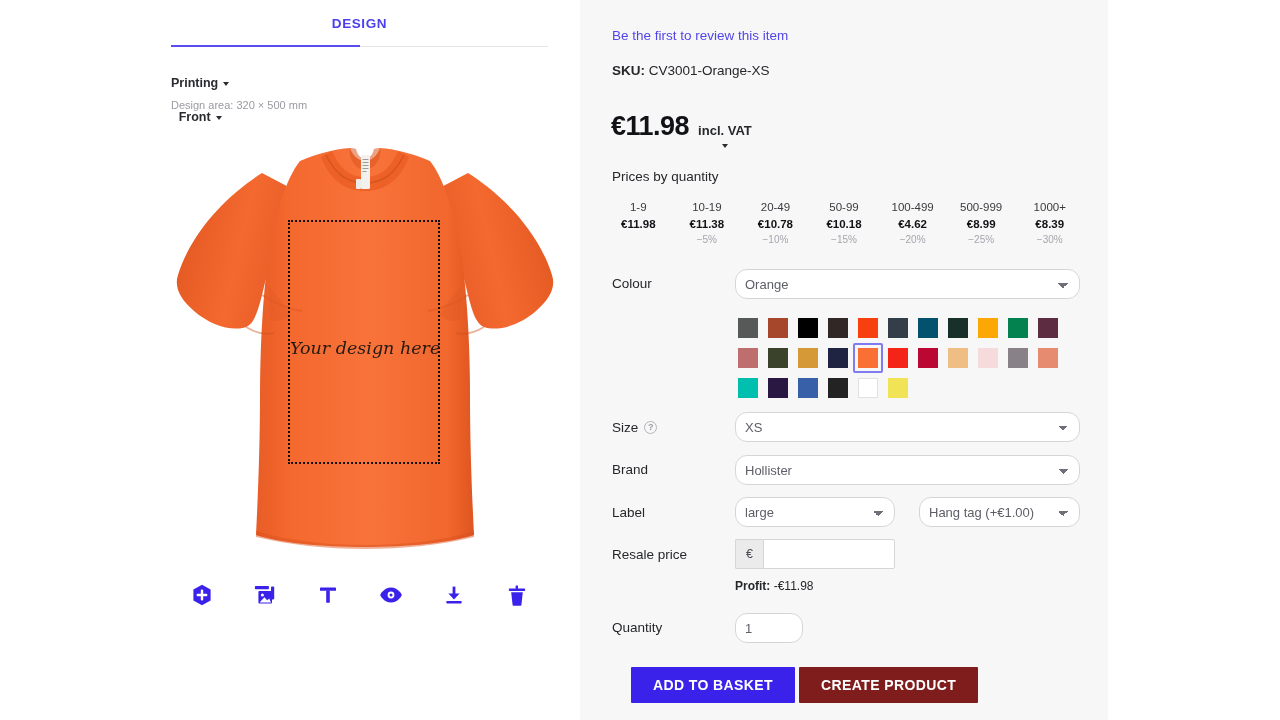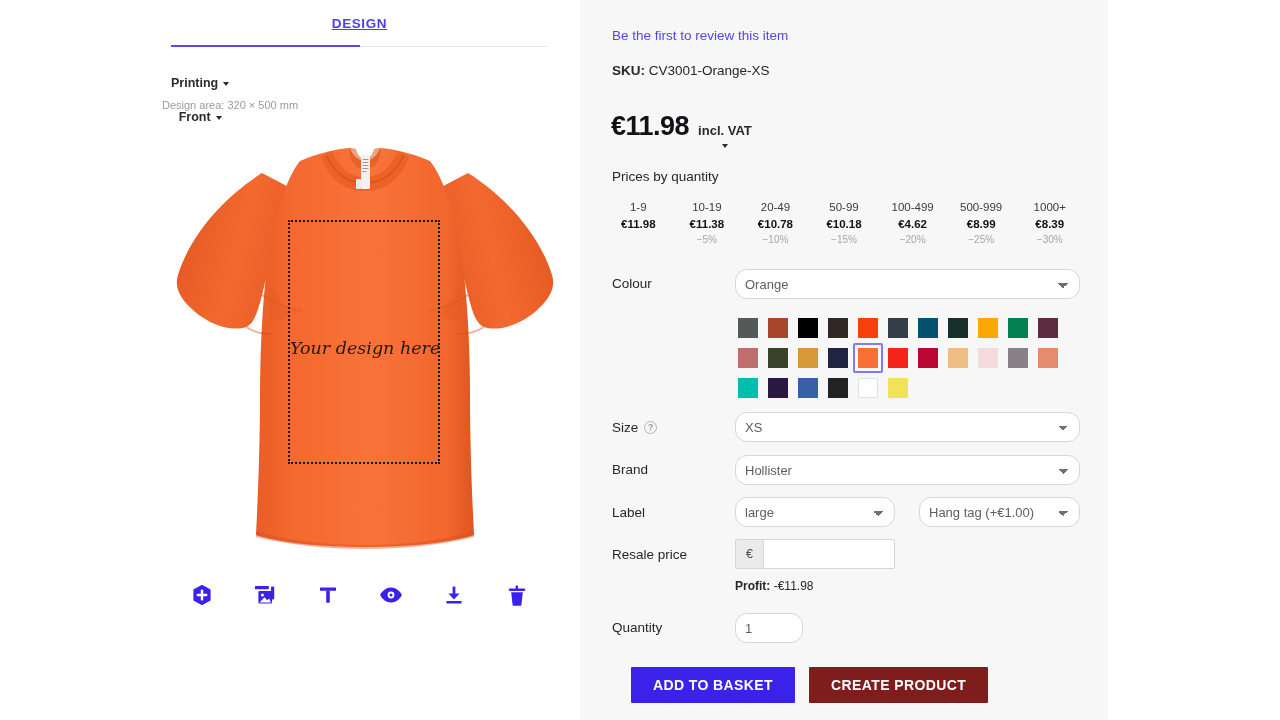--- a/index.html
+++ b/index.html
@@ -28,21 +28,20 @@
   .tab {
     flex: 1 1 0;
     display: flex; align-items: center; justify-content: center;
     font-size: 13.5px; font-weight: 700; letter-spacing: .6px;
     color: #1f2024;
     cursor: pointer;
     height: 47px;
     background: transparent;
     border: none;
     font-family: inherit;
-    text-decoration: underline;
   }
   .tab.active { color: #4b3ff0; }
   #tab-underline {
     position: absolute; left: 171px; top: 45px;
     width: 189px; height: 2px; background: #5a4bf2;
   }
 
   #sub-controls {
     position: absolute; left: 171px; top: 76px;
     display: flex; align-items: center; gap: 20px; flex-direction: column;
@@ -53,21 +52,21 @@
   }
   .caret {
     width: 0; height: 0;
     border-left: 3.5px solid transparent;
     border-right: 3.5px solid transparent;
     border-top: 4.5px solid #2a2b30;
     display: inline-block;
     margin-top: 2px;
   }
   #design-area-note {
-    position: absolute; left: 162px; top: 99px;
+    position: absolute; left: 171px; top: 99px;
     font-size: 11px; color: #9a9aa2;
   }
 
   
   #shirt-stage {
     position: absolute; left: 150px; top: 135px;
     width: 430px; height: 420px;
   }
   #shirt-svg { position: absolute; left: 0; top: 0; }
   #design-box {
@@ -211,21 +210,21 @@
     width: 132px; height: 30px;
     border-radius: 0 2px 2px 0;
   }
   #profit-line {
     position: absolute; left: 735px; top: 579px;
     font-size: 12px; color: #26272b;
   }
   #profit-line b { font-weight: 700; }
 
   
-  #actions { position: absolute; left: 611px; top: 667px; display: flex; gap: 14px; padding-left: 20px; }
+  #actions { position: absolute; left: 611px; top: 667px; display: flex; gap: 4px; padding-left: 20px; }
   .action-btn {
     border: none; cursor: pointer;
     font-family: inherit;
     font-size: 14px; font-weight: 700; letter-spacing: .4px;
     color: #ffffff;
     height: 36px;
     padding: 0 22px;
     border-radius: 1px;
   }
   #add-to-basket { background: #3a22ea; }

